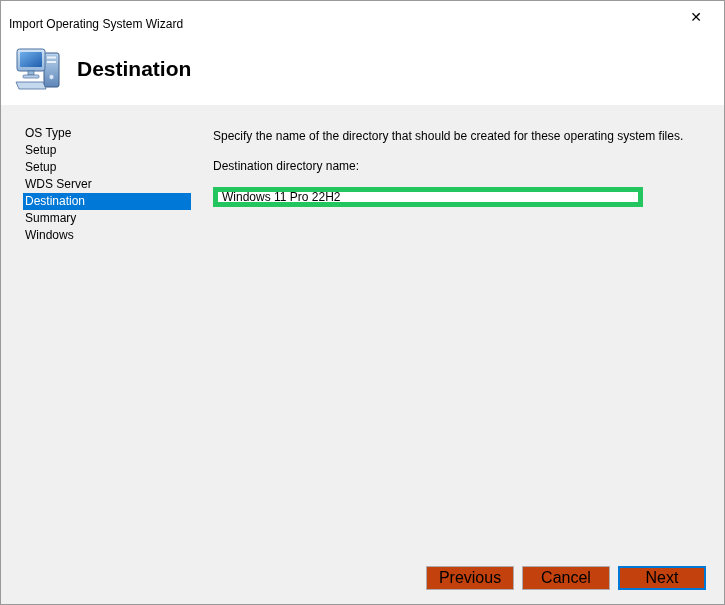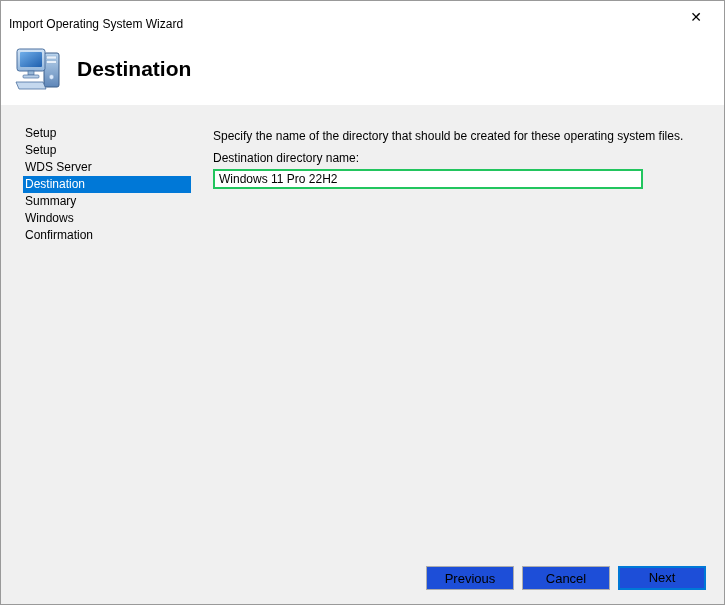--- a/index.html
+++ b/index.html
@@ -85,49 +85,49 @@
     color: #fff;
   }
   .content {
     flex: 1;
     position: relative;
     padding: 24px 24px 0 22px;
   }
   .instruction {
     font-size: 12px;
     color: #000;
-    margin-bottom: 8px;
+    margin-bottom: 16px;
   }
   .field-label {
     font-size: 12px;
-    margin-bottom: 4px;
+    margin-bottom: 14px;
   }
   .dirname-input {
     width: 430px;
     height: 20px;
-    border: 2px solid #22c55e;
+    border: 5px solid #22c55e;
     background: #fff;
     font-family: inherit;
     font-size: 12px;
     padding: 1px 4px;
     outline: none;
   }
   .button-row {
     position: absolute;
     right: 18px;
     bottom: 14px;
     display: flex;
     gap: 8px;
   }
   .btn {
     width: 88px;
     height: 24px;
     font-family: inherit;
-    font-size: 13px;
-    background: #1d4ed8;
+    font-size: 16px;
+    background: #c2410c;
     border: 1px solid #adadad;
     cursor: default;
     padding: 0;
   }
   .btn.def {
     border: 2px solid #0078d7;
     line-height: 20px;
   }
 </style>
 </head>
@@ -167,27 +167,27 @@
       <rect x="8" y="30" width="16" height="3" rx="1" fill="#b9d0e8" stroke="#4a6f9e" stroke-width="0.7"></rect>
 
       <path d="M1 37 L28 37 L31 44 L4 44 Z" fill="#c4d8ee" stroke="#4a6f9e" stroke-width="0.8"></path>
     </svg>
   </div>
   <div class="header-title">Destination</div>
 </div>
 
 <div class="body-area">
   <div class="sidebar">
+    <div class="step">OS Type</div>
     <div class="step">Setup</div>
     <div class="step">Setup</div>
     <div class="step">WDS Server</div>
     <div class="step sel">Destination</div>
     <div class="step">Summary</div>
     <div class="step">Windows</div>
-    <div class="step">Confirmation</div>
   </div>
 
   <div class="content">
     <div class="instruction">Specify the name of the directory that should be created for these operating system files.</div>
     <div class="field-label">Destination directory name:</div>
     <input class="dirname-input" type="text" value="Windows 11 Pro 22H2" style="">
 
     <div class="button-row">
       <button class="btn">Previous</button>
       <button class="btn">Cancel</button>

